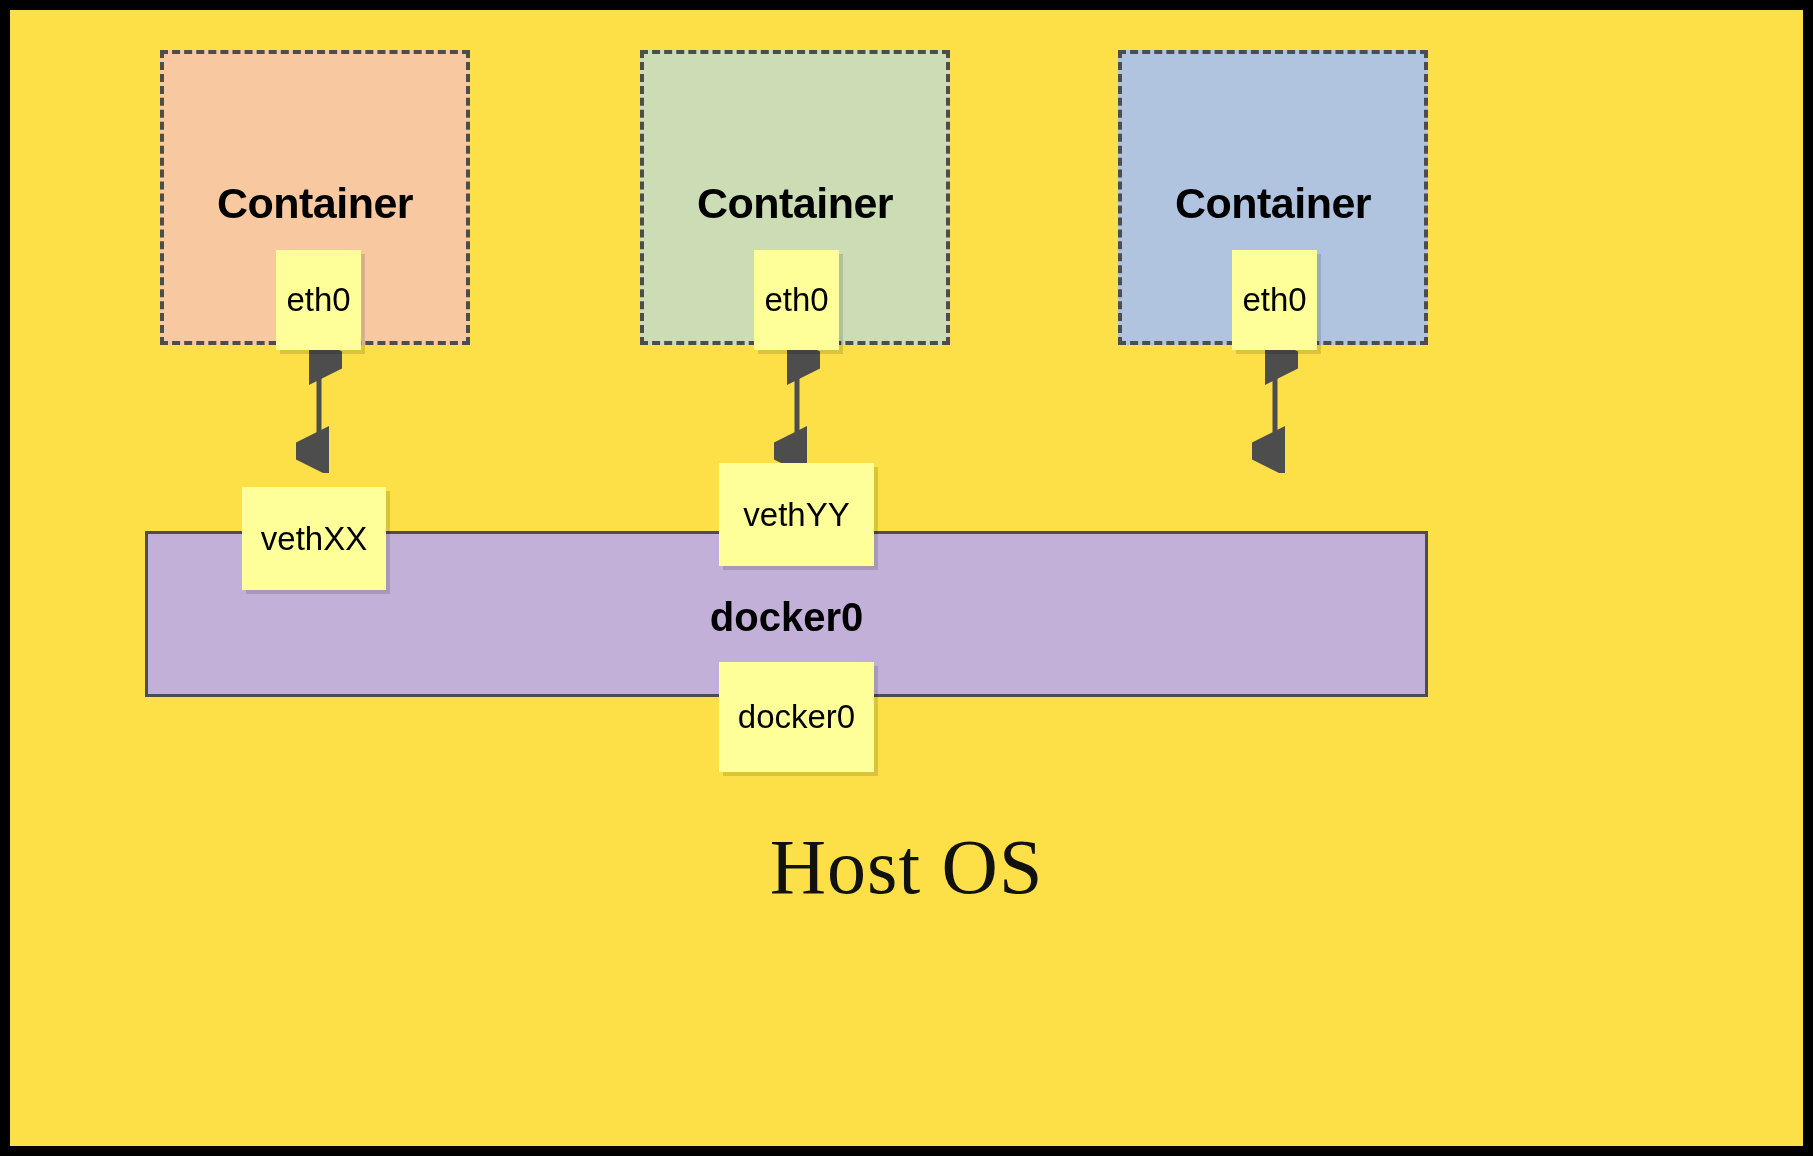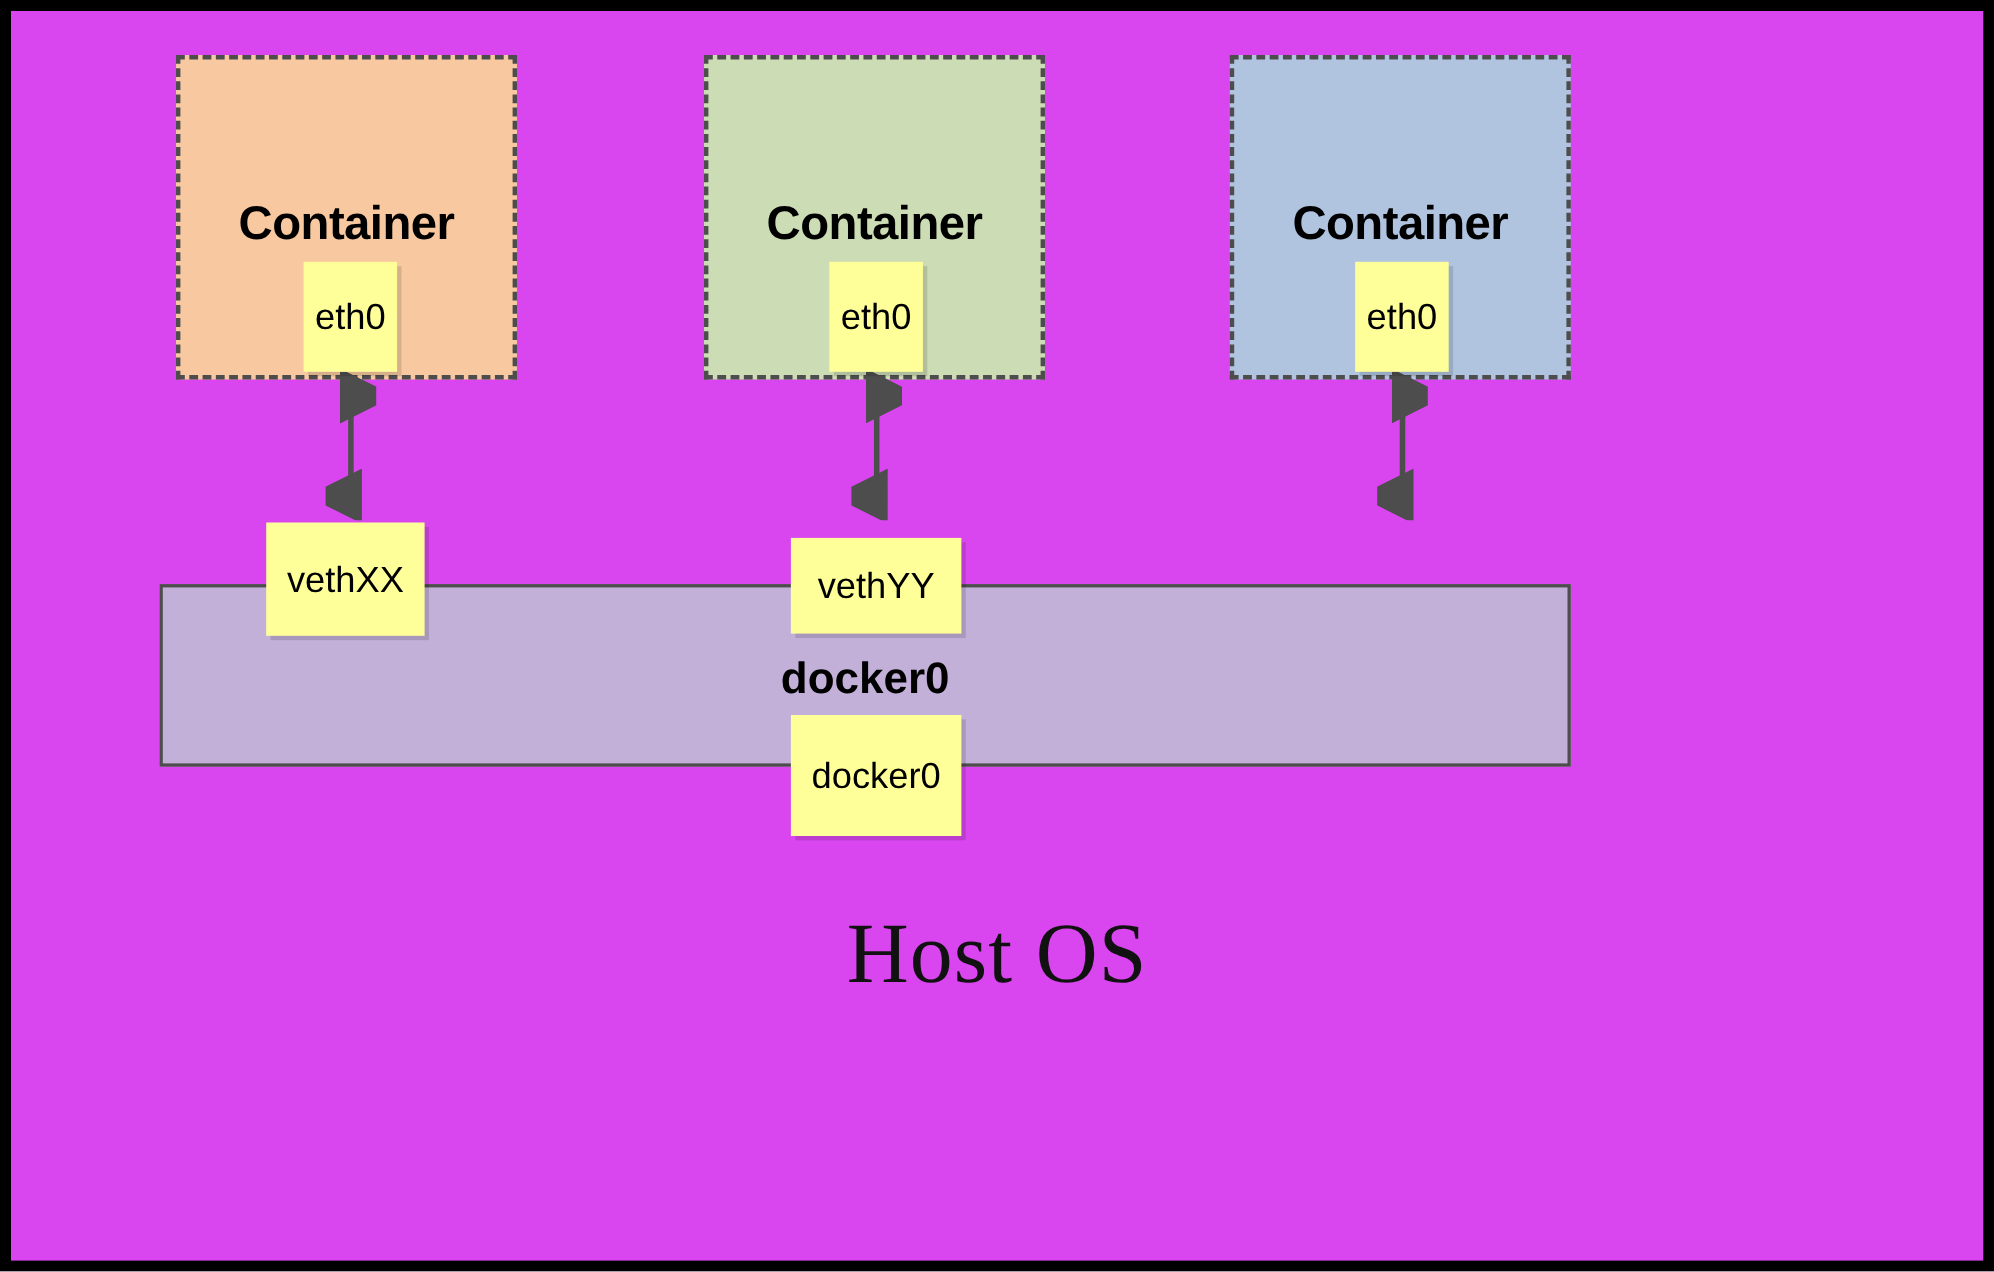--- a/index.html
+++ b/index.html
@@ -8,21 +8,21 @@
     position:relative;
     width:1813px;height:1156px;
     background:#000000;
     box-sizing:border-box;
     padding:10px;
     overflow:hidden;
   }
   #stage{
     position:relative;
     width:100%;height:100%;
-    background:#d946ef;
+    background:#fde047;
     overflow:hidden;
   }
 
   
   .container-box{
     position:absolute;
     border:4px dashed #4d4d4d;
     box-sizing:border-box;
   }
   .container-title{
@@ -42,20 +42,21 @@
     background:#ffff99;
     box-shadow:4px 4px 0px rgba(0,0,0,0.13);
     display:flex;
     align-items:center;
     justify-content:center;
     box-sizing:border-box;
     color:#000;
     font-size:33px;
     font-family:"Liberation Sans", sans-serif;
     z-index:6;
+    margin-top:12px;
   }
 
   
   .bridge{
     position:absolute;
     background:#c2b0d8;
     border:3px solid #4d4d4d;
     box-sizing:border-box;
     z-index:2;
   }
@@ -151,21 +152,21 @@
         </marker>
       </defs>
       <line x1="23" y1="22" x2="23" y2="113" stroke="#4d4d4d" stroke-width="5" marker-start="url(#ahU3)" marker-end="url(#ahD3)"></line>
     </svg>
 
     <div class="bridge" style="left:135px;top:521px;width:1283px;height:166px;">
     </div>
     <div class="bridge-title" style="top:585px;left:135px;width:1283px;">docker0</div>
 
     <div class="iface" style="left:232px;top:465px;width:144px;height:103px;">vethXX</div>
-    <div class="iface" style="left:709px;top:479px;width:155px;height:87px;">vethYY</div>
+    <div class="iface" style="left:709px;top:441px;width:155px;height:103px;">vethYY</div>
 
     <div class="iface" style="left:709px;top:640px;width:155px;height:110px;">docker0</div>
 
 
     <div class="host-os" style="top:812px;">Host OS</div>
 
   </div>
 </div>
 
 </body></html>

